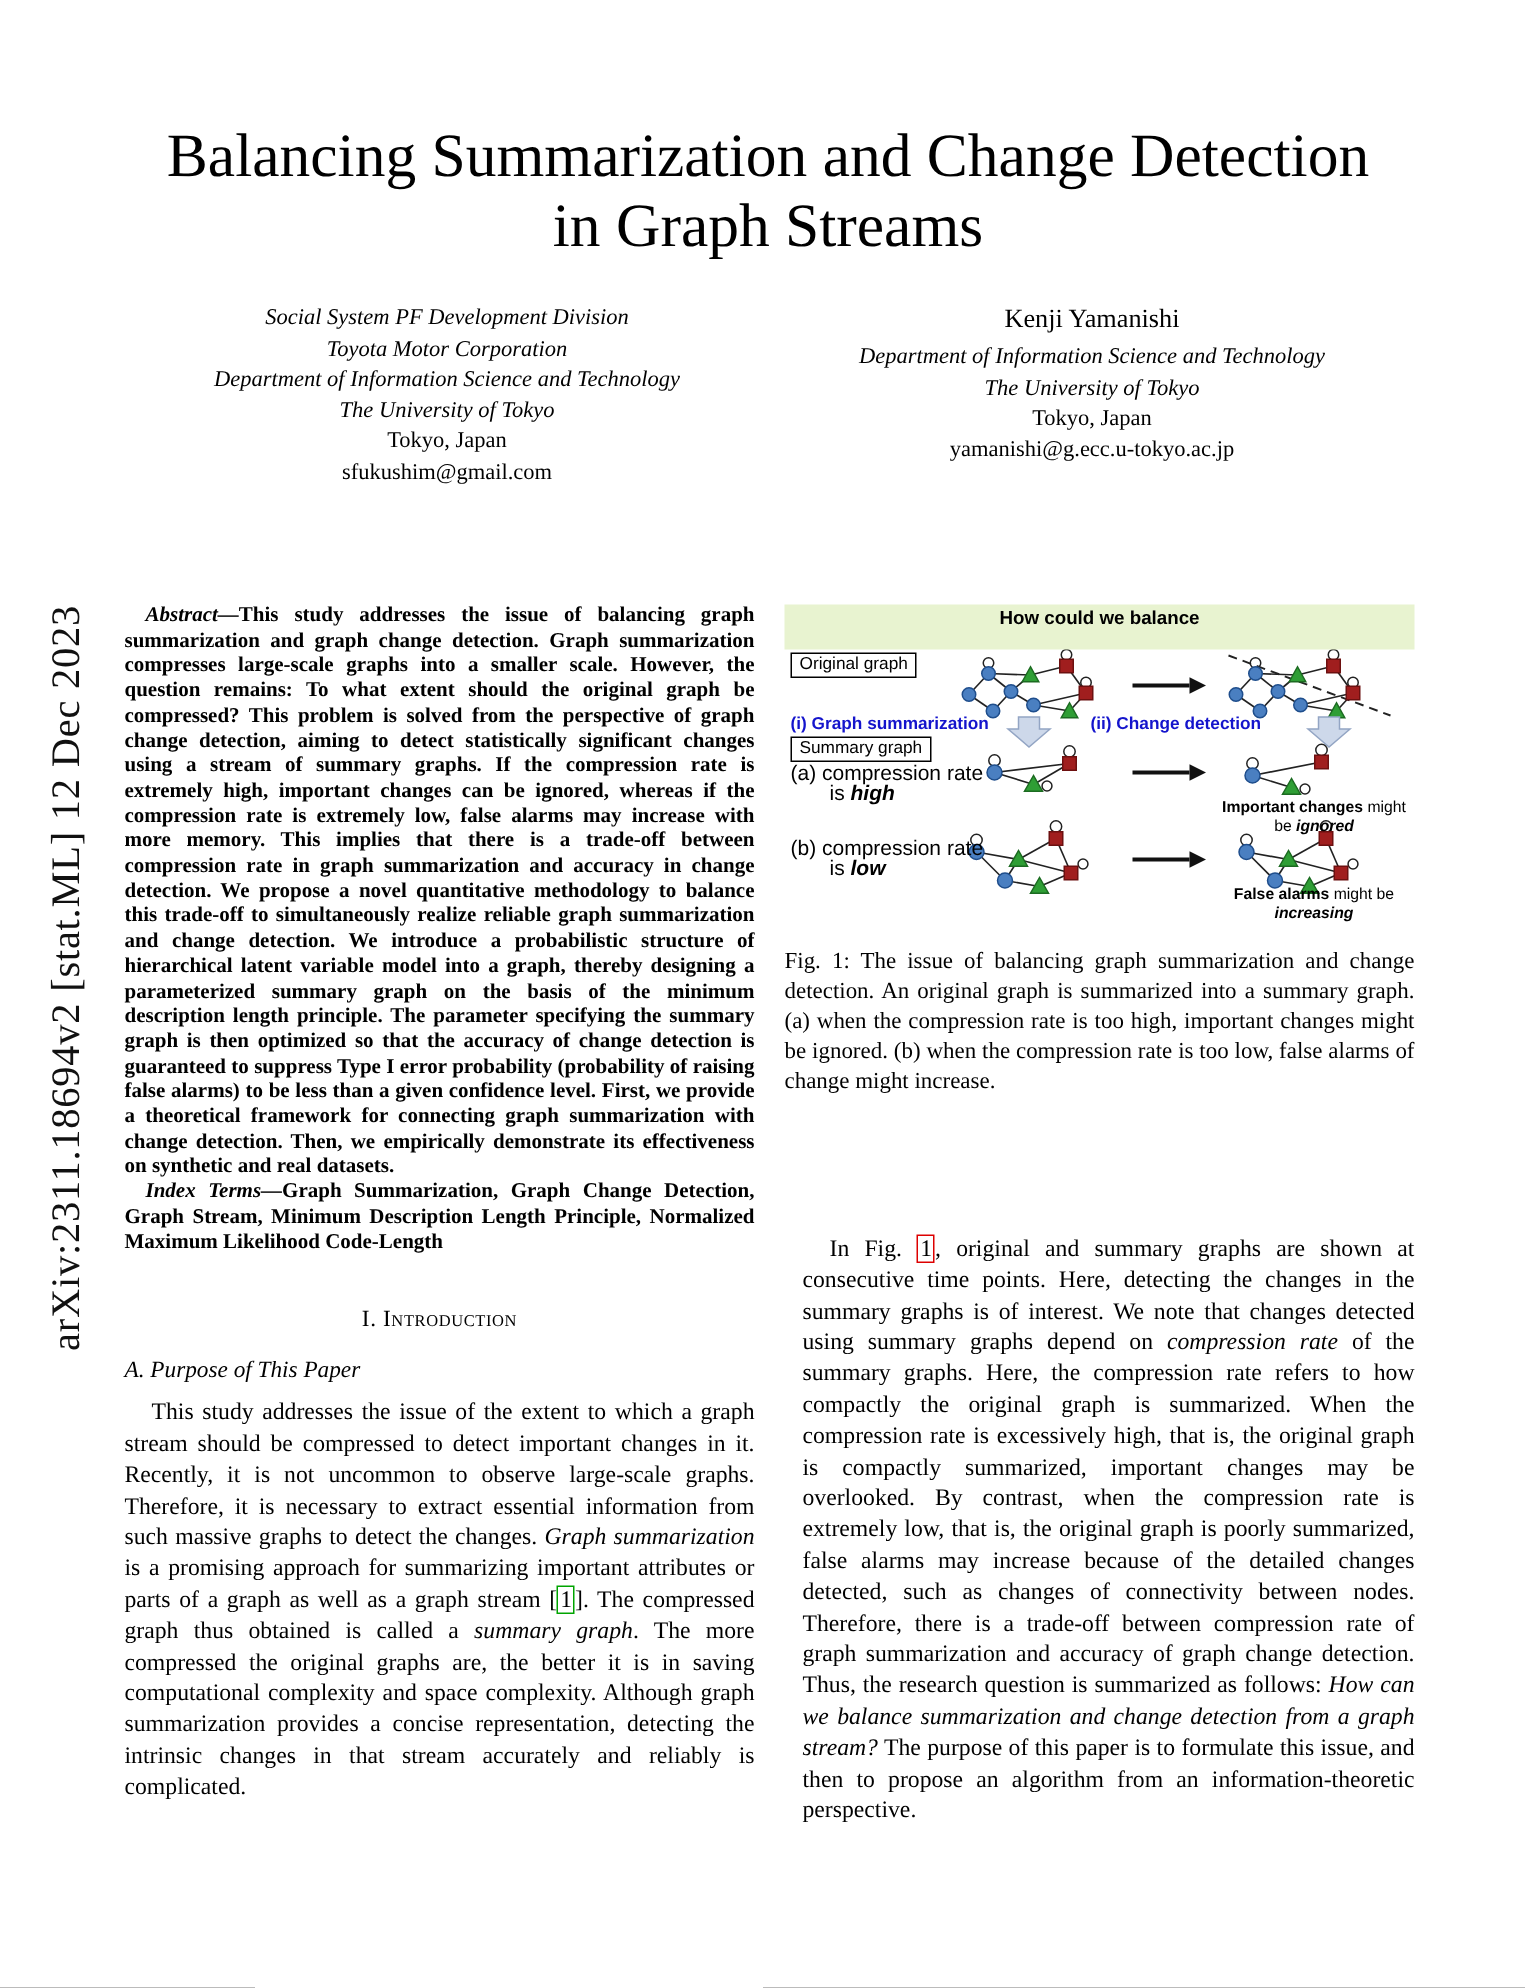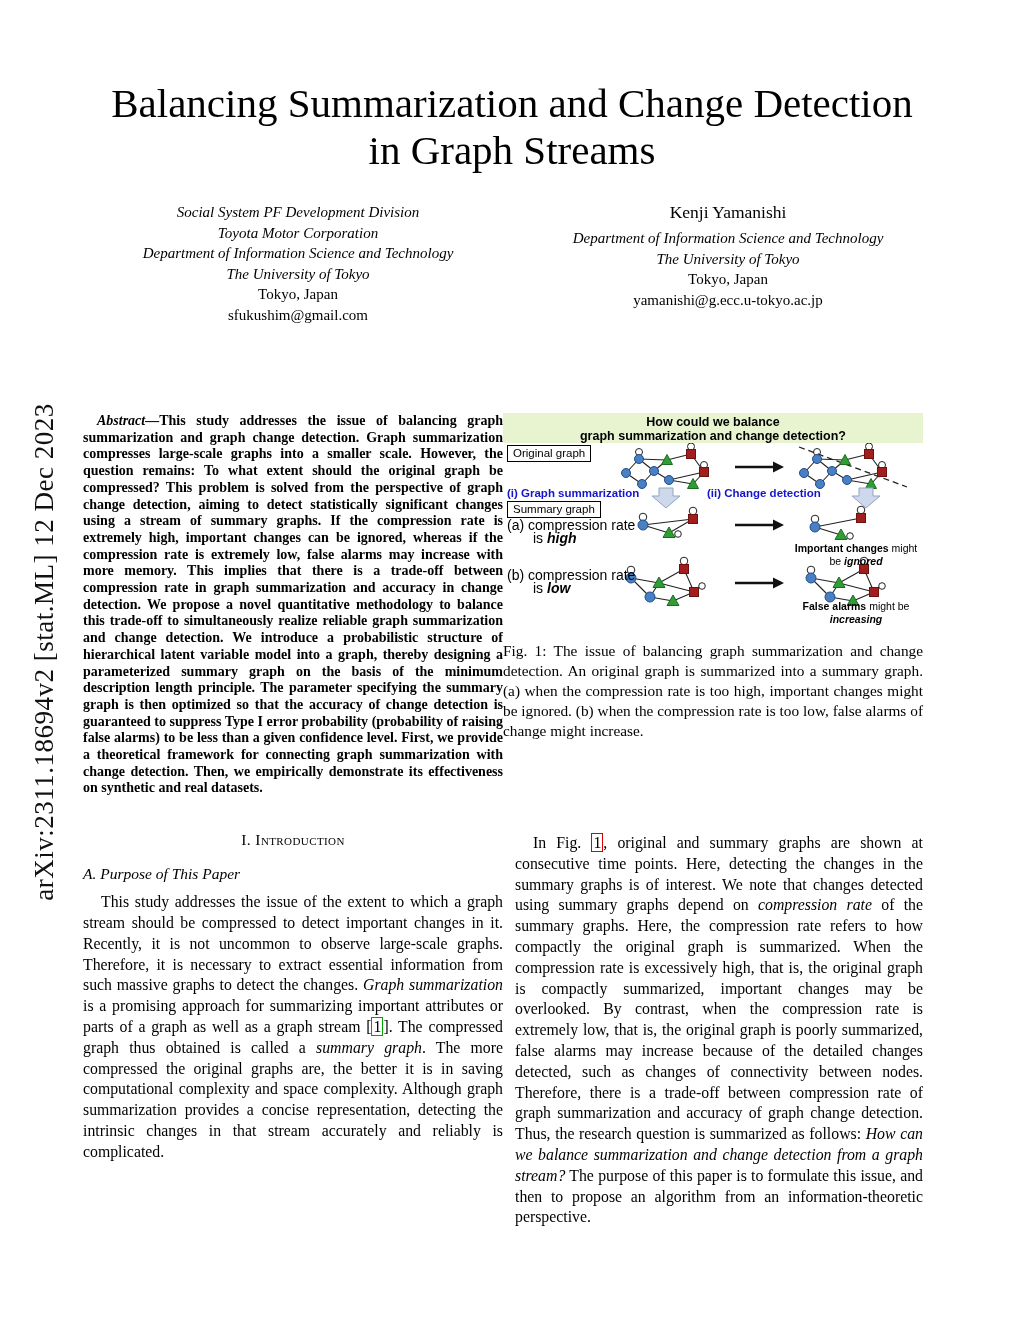--- a/index.html
+++ b/index.html
@@ -19,21 +19,21 @@
     position:absolute; top:80px; left:0; width:100%;
     text-align:center; font-size:41px; font-weight:normal; line-height:47px;
   }
   
   .authors { position:absolute; top:202px; left:83px; width:860px; display:flex; }
   .author-block { flex:1; text-align:center; }
   .author-name { font-size:17.5px; margin-bottom:5px; }
   .author-aff { font-style:italic; font-size:15px; line-height:20.5px; }
   .author-plain { font-size:15px; line-height:20.5px; }
   
-  .columns { position:absolute; top:413px; left:83px; width:860px; display:flex; }
+  .columns { position:absolute; top:403px; left:83px; width:860px; display:flex; gap:20px; }
   .col { width:420px; }
   .abstract { font-weight:bold; font-size:14px; line-height:16.7px; text-align:justify; }
   .abstract p { margin:0; text-indent:14px; }
   .lead { font-style:italic; font-weight:bold; }
   .index-terms { margin-top:7px; }
   .sec-heading { margin:34px 0 0 0; text-align:center; font-size:15.5px; font-weight:normal; font-variant:small-caps; letter-spacing:0.4px; }
   .subsec { margin:16px 0 0 0; font-style:italic; font-weight:normal; font-size:15.5px; }
   .body-par { margin:9px 0 0 0; font-size:15.8px; line-height:20.8px; text-align:justify; text-indent:18px; }
   .em { font-style:italic; }
   .cite-green { border:1.5px solid #00a400; padding:0 1px; }
@@ -104,20 +104,21 @@
       <div class="author-plain">Tokyo, Japan</div>
       <div class="author-plain">yamanishi@g.ecc.u-tokyo.ac.jp</div>
     </div>
   </div>
 
   <div class="columns">
 
     <div class="col">
       <div class="abstract">
         <p><span class="lead">Abstract—</span><span>This study addresses the issue of balancing graph summarization and graph change detection. Graph summarization compresses large-scale graphs into a smaller scale. However, the question remains: To what extent should the original graph be compressed? This problem is solved from the perspective of graph change detection, aiming to detect statistically significant changes using a stream of summary graphs. If the compression rate is extremely high, important changes can be ignored, whereas if the compression rate is extremely low, false alarms may increase with more memory. This implies that there is a trade-off between compression rate in graph summarization and accuracy in change detection. We propose a novel quantitative methodology to balance this trade-off to simultaneously realize reliable graph summarization and change detection. We introduce a probabilistic structure of hierarchical latent variable model into a graph, thereby designing a parameterized summary graph on the basis of the minimum description length principle. The parameter specifying the summary graph is then optimized so that the accuracy of change detection is guaranteed to suppress Type I error probability (probability of raising false alarms) to be less than a given confidence level. First, we provide a theoretical framework for connecting graph summarization with change detection. Then, we empirically demonstrate its effectiveness on synthetic and real datasets.</span></p>
+        <p class="index-terms"><span class="lead">Index Terms—</span><span>Graph Summarization, Graph Change Detection, Graph Stream, Minimum Description Length Principle, Normalized Maximum Likelihood Code-Length</span></p>
       </div>
       <h2 class="sec-heading">I. Introduction</h2>
       <h3 class="subsec">A. Purpose of This Paper</h3>
       <p class="body-par"><span>This study addresses the issue of the extent to which a graph stream should be compressed to detect important changes in it. Recently, it is not uncommon to observe large-scale graphs. Therefore, it is necessary to extract essential information from such massive graphs to detect the changes. </span><span class="em">Graph summarization</span><span> is a promising approach for summarizing important attributes or parts of a graph as well as a graph stream [</span><span class="cite-green">1</span><span>]. The compressed graph thus obtained is called a </span><span class="em">summary graph</span><span>. The more compressed the original graphs are, the better it is in saving computational complexity and space complexity. Although graph summarization provides a concise representation, detecting the intrinsic changes in that stream accurately and reliably is complicated.</span></p>
     </div>
 
     <div class="col">
 
       <div class="figure">
 
@@ -252,21 +253,20 @@
             <circle class="n-blue" cx="327" cy="184" r="5"></circle>
             <polygon class="n-green" points="336,164 330,174.5 342,174.5"></polygon>
             <polygon class="n-green" points="350,182 344,192.5 356,192.5"></polygon>
             <rect class="n-red" x="356.5" y="151.5" width="9" height="9"></rect>
             <rect class="n-red" x="366.5" y="174.5" width="9" height="9"></rect>
           </g>
         </svg>
 
         <div class="fig-header">
           <div>How could we balance</div>
-          <div>graph summarization and change detection?</div>
         </div>
 
         <div class="fig-box" id="box-original">Original graph</div>
         <div class="fig-box" id="box-summary">Summary graph</div>
 
         <div class="fig-step" id="step-i">(i) Graph summarization</div>
         <div class="fig-step" id="step-ii">(ii) Change detection</div>
 
         <div class="fig-rowlabel" id="row-a">
           <span>(a) compression rate</span>

